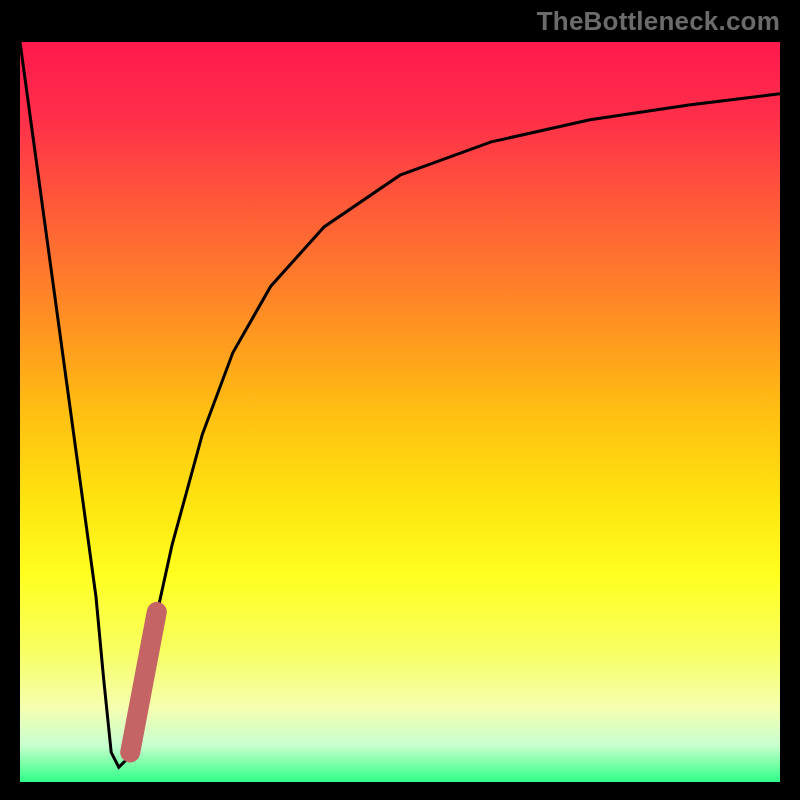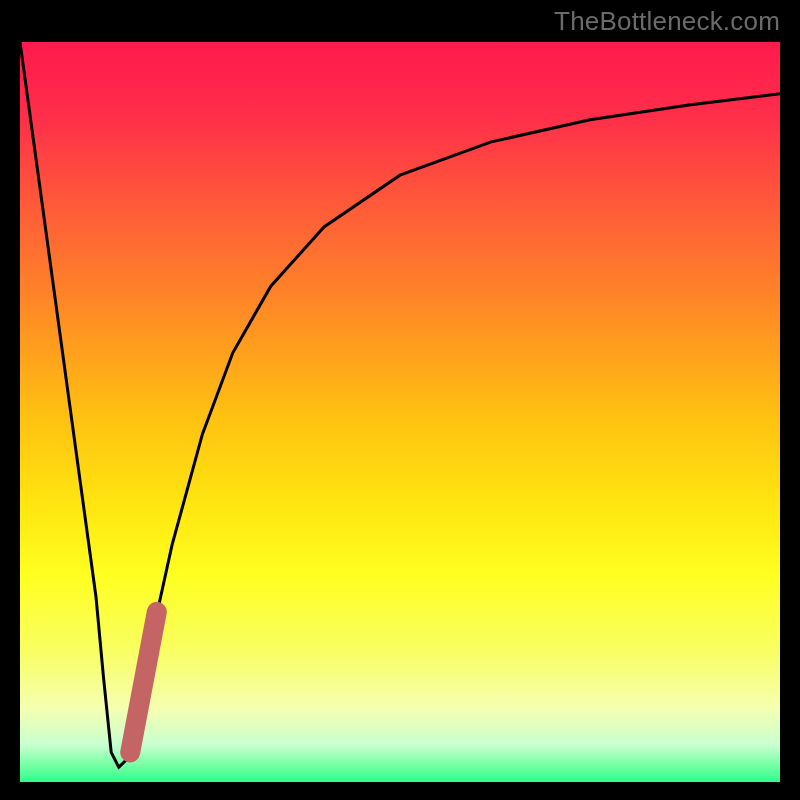--- a/index.html
+++ b/index.html
@@ -27,21 +27,21 @@
     overflow: hidden;
   }
   .watermark {
     position: absolute;
     top: 6px;
     right: 20px;
     font-family: Arial, Helvetica, sans-serif;
     font-size: 26px;
     color: #6b6b6b;
     letter-spacing: 0.2px;
-    font-weight: 400;
+    font-weight: 700;
     text-align: right;
   }
   svg {
     display: block;
   }
 </style>
 </head>
 <body>
 
 <div class="frame">

